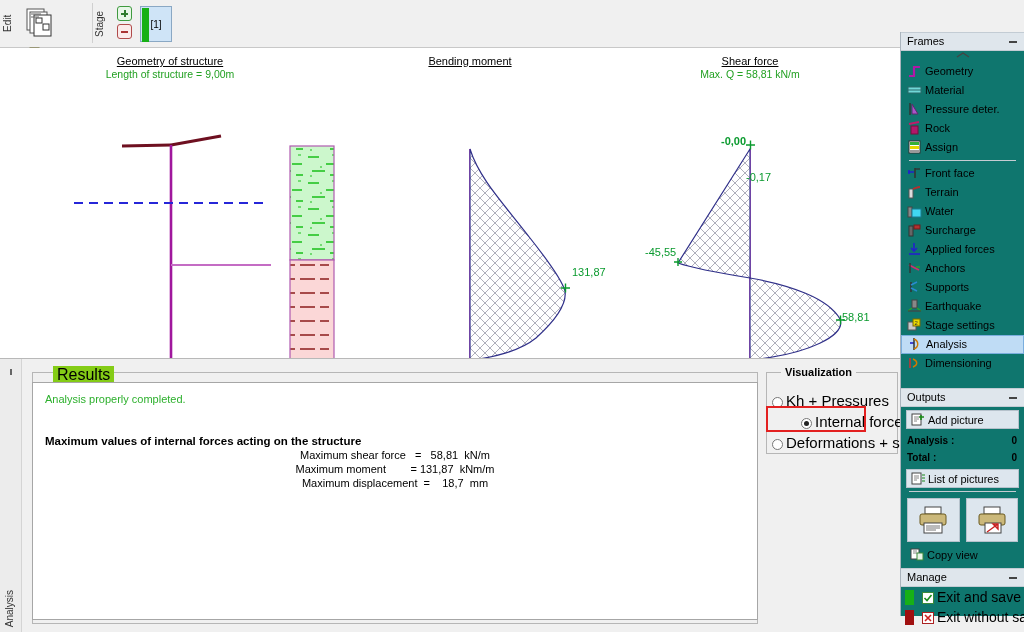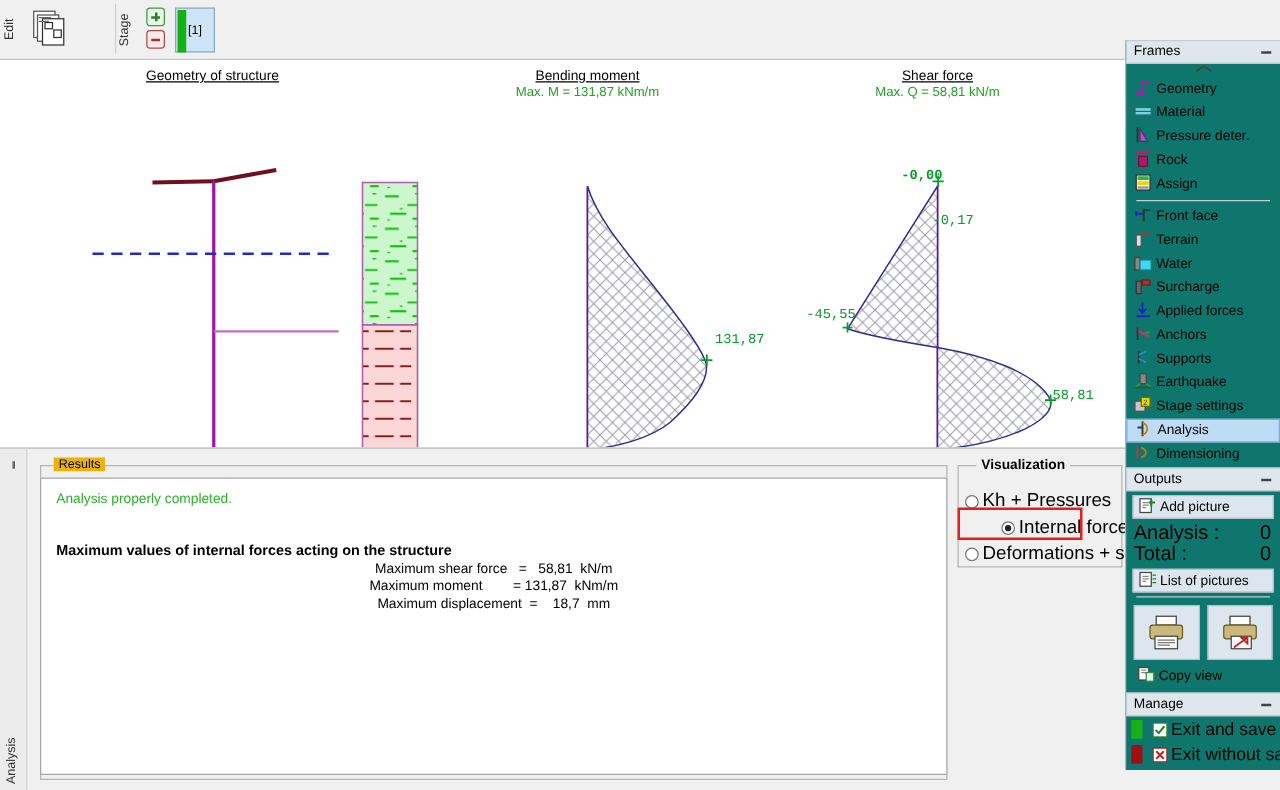--- a/index.html
+++ b/index.html
@@ -63,21 +63,21 @@
   .chart-title {
     position:absolute; text-align:center; font-size:11px; font-weight:normal;
     color:#000; text-decoration:underline; white-space:nowrap;
   }
   .chart-sub {
     position:absolute; text-align:center; font-size:10.5px; color:#22a022;
     white-space:nowrap;
   }
   .axlabel { position:absolute; font-size:10.5px; color:#000; white-space:nowrap; }
   .unitlabel { position:absolute; font-size:10.5px; color:#000; white-space:nowrap; }
-  .vallabel { position:absolute; font-size:11px; color:#0a9a2e; white-space:nowrap;font-family:Liberation Mono, monospace; }
+  .vallabel { position:absolute; font-size:11px; color:#0a9a2e; white-space:nowrap; }
   .vallabel.bold { font-weight:bold; }
 
   
   .bottom {
     position:absolute; left:0; top:358px; width:900px; height:274px;
     background:#f0f0f0; border-top:1px solid #b8b8b8; box-sizing:border-box;
   }
   .vtab {
     position:absolute; left:0; top:0; width:22px; height:274px;
     background:#ececec; border-right:1px solid #d4d4d4; box-sizing:border-box;
@@ -86,22 +86,22 @@
     position:absolute; bottom:6px; left:4px;
     writing-mode:vertical-rl; transform:rotate(180deg);
     font-size:10px; color:#333;
   }
   .vtab .dot { position:absolute; left:10px; top:10px; width:2px; height:6px; background:#666; }
 
   .grp {
     position:absolute; border:1px solid #b6b6b6; box-sizing:border-box;
   }
   .grp > .legend {
-    position:absolute; top:-7px; left:10px; background:#eab308;
-    padding:0 4px; font-size:10px; color:#000;
+    position:absolute; top:-7px; left:20px; background:#84cc16;
+    padding:0 4px; font-size:16px; color:#000;
   }
   .results-box {
     position:absolute; left:32px; top:382px; width:726px; height:238px;
     border:1px solid #a6a6a6; background:#ffffff; box-sizing:border-box;
     padding:10px 12px;
   }
   .res-ok { color:#2db02d; font-size:11px; margin-bottom:30px; }
   .res-h { font-weight:bold; font-size:11.5px; margin-bottom:2px; }
   .res-row { font-size:11px; white-space:pre; line-height:1.25;text-align:center; }
 
@@ -145,21 +145,21 @@
   .menu-item.active { background:#bfdcf5; border:1px solid #7aaede; box-sizing:border-box; line-height:17px; }
   .menu-item .ico { display:inline-block; width:15px; height:14px; vertical-align:-3px; margin-right:3px; }
   .divider { height:1px; background:#c5ccd2; margin:3px 8px; }
   .chev { text-align:center; height:11px; line-height:9px; font-size:11px; color:#333; }
 
   .btnish {
     margin:3px 5px; height:19px; line-height:19px; font-size:11px;
     background:#dde6ee; border:1px solid #b6c2cc; box-sizing:border-box;
     padding-left:4px; white-space:nowrap;
   }
-  .kv { font-size:16px; padding:1px 7px 1px 6px; position:relative; height:15px; line-height:15px;}
+  .kv { font-size:10px; padding:1px 7px 1px 6px; position:relative; height:15px; line-height:15px;font-weight:bold;}
   .kv .v { position:absolute; right:7px; }
   .printrow { display:flex; gap:6px; margin:6px 6px 4px 6px; }
   .printbtn {
     flex:1; height:44px; background:#dde6ee; border:1px solid #b6c2cc;
     box-sizing:border-box; display:flex; align-items:center; justify-content:center;
   }
   .exitrow { height:20px; line-height:20px; font-size:14px; padding-left:4px; white-space:nowrap; }
   .exitrow .swatch { display:inline-block; width:9px; height:15px; vertical-align:-3px; margin-right:4px; }
   .exitrow .box { display:inline-block; width:12px; height:12px; vertical-align:-2px; margin-right:3px; }
 </style>
@@ -219,23 +219,23 @@
       <g fill="#e8c400" stroke="#7a6a00" stroke-width="1.2">
         <path d="M16 5 l2.4 .4 .9 -2.0 2.6 1.2 -.5 2.1 1.9 1.6 2.0 -1.0 1.5 2.4 -1.6 1.5 .6 2.4 2.2 .5 0 2.8 -2.2 .5 -.6 2.4 1.6 1.5 -1.5 2.4 -2.0 -1.0 -1.9 1.6 .5 2.1 -2.6 1.2 -.9 -2.0 -2.4 .4 -2.4 -.4 -.9 2.0 -2.6 -1.2 .5 -2.1 -1.9 -1.6 -2.0 1.0 -1.5 -2.4 1.6 -1.5 -.6 -2.4 -2.2 -.5 0 -2.8 2.2 -.5 .6 -2.4 -1.6 -1.5 1.5 -2.4 2.0 1.0 1.9 -1.6 -.5 -2.1 2.6 -1.2 .9 2.0z"></path>
         <circle cx="16" cy="16" r="5" fill="#d7e9fa"></circle>
       </g>
     </svg>
   </div>
 
   <div class="canvas">
 
     <div class="chart-title" style="left:60px;top:7px;width:220px;">Geometry of structure</div>
+    <div class="chart-sub" style="left:60px;top:20px;width:220px;">Length of structure = 9,00m</div>
 
     <div class="chart-title" style="left:360px;top:7px;width:220px;">Bending moment</div>
-    <div class="chart-sub" style="left:360px;top:20px;width:220px;">Max. M = 131,87 kNm/m</div>
 
     <div class="chart-title" style="left:640px;top:7px;width:220px;">Shear force</div>
     <div class="chart-sub" style="left:640px;top:20px;width:220px;">Max. Q = 58,81 kN/m</div>
 
     <svg style="position:absolute;left:0;top:0;" width="340" height="310">
       <defs>
         <pattern id="soilTop" width="34" height="26" patternUnits="userSpaceOnUse">
           <rect width="34" height="26" fill="#ccf7cc"></rect>
           <path d="M2 5 h11 M20 12 h10 M6 19 h13 M24 23 h7" stroke="#18bf18" stroke-width="1.7"></path>
           <path d="M26 3 h3 M14 15 h2 M4 24 h2" stroke="#18bf18" stroke-width="1.2"></path>
@@ -526,21 +526,21 @@
     </div>
     <div class="menu-item">
       <span class="ico">
         <svg width="15" height="14" viewBox="0 0 15 14">
             <path d="M3 2 L3 12" stroke="#cc3030" stroke-width="1.5"></path>
             <path d="M6 3 C 11 5, 11 9, 6 11" stroke="#d07a00" stroke-width="1.4" fill="none"></path>
           </svg>
       </span><span>Dimensioning</span>
     </div>
 
-    <div class="sec-head" style="margin-top:1px;">
+    <div class="sec-head" style="margin-top:15px;">
       <span>Outputs</span>
       <span class="minus"></span>
     </div>
 
     <div class="btnish">
       <span class="ico" style="display:inline-block;width:14px;height:13px;vertical-align:-2px;margin-right:3px;">
         <svg width="14" height="13" viewBox="0 0 14 13">
             <rect x="1" y="1" width="9" height="11" fill="#fff" stroke="#444"></rect>
             <path d="M3 4 h5 M3 6 h5 M3 8 h3" stroke="#888"></path>
             <path d="M10 2 v5 M8 4 h5" stroke="#1a8a1a" stroke-width="1.6"></path>

